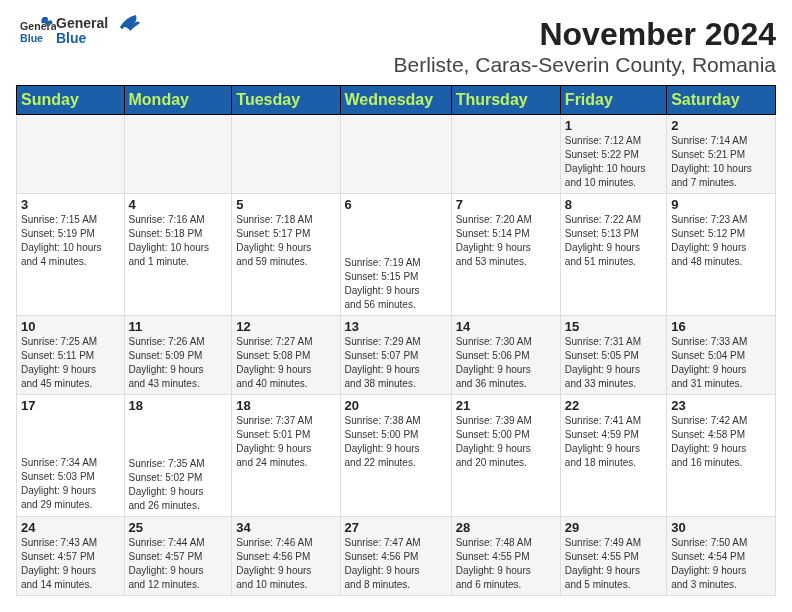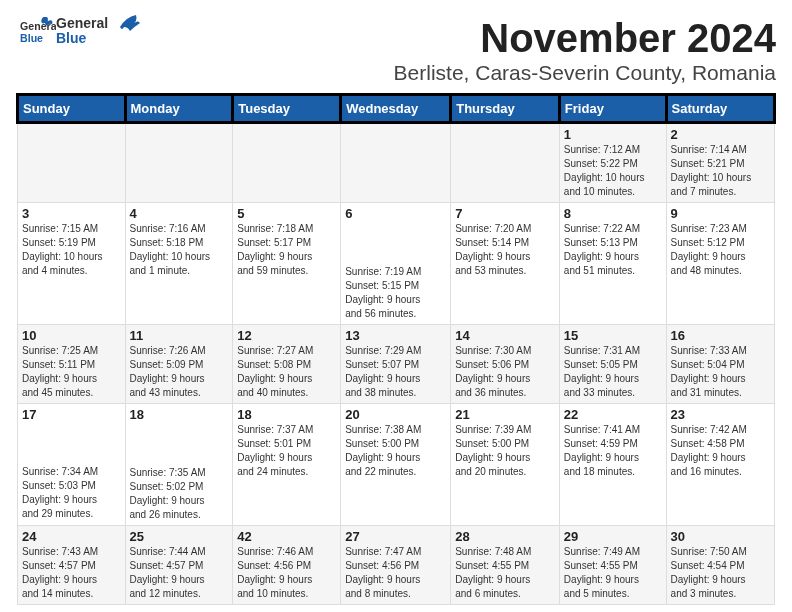--- a/index.html
+++ b/index.html
@@ -25,41 +25,41 @@
     }
     .logo-bird {
       width: 36px;
       height: 28px;
       margin-left: 4px;
     }
     .title-block {
       text-align: right;
     }
     .month-title {
-      font-size: 40px;
+      font-size: 32px;
       font-weight: bold;
       color: #222;
     }
     .subtitle {
       font-size: 21px;
       color: #444;
     }
     .calendar {
       width: 100%;
       border-collapse: collapse;
       margin-top: 8px;
     }
     .calendar th {
       background: #1a5fa8;
-      color: #ffffff;
-      font-size: 13px;
+      color: #bef264;
+      font-size: 16px;
       font-weight: bold;
       padding: 5px 4px;
       text-align: left;
-      border: 3px solid #000000;
+      border: 1px solid #000000;
     }
     .calendar td {
       vertical-align: top;
       border: 1px solid #ddd;
       padding: 3px 4px;
       font-size: 10.5px;
       color: #333;
       width: 113px;
       min-height: 80px;
       background: #fff;
@@ -312,21 +312,21 @@
 and 14 minutes.</div>
         </td>
         <td>
           <span class="day-number">25</span>
           <div class="day-info" style="white-space: pre-line;">Sunrise: 7:44 AM
 Sunset: 4:57 PM
 Daylight: 9 hours
 and 12 minutes.</div>
         </td>
         <td>
-          <span class="day-number">42</span>
+          <span class="day-number">34</span>
           <div class="day-info" style="white-space: pre-line;">Sunrise: 7:46 AM
 Sunset: 4:56 PM
 Daylight: 9 hours
 and 10 minutes.</div>
         </td>
         <td>
           <span class="day-number">27</span>
           <div class="day-info" style="white-space: pre-line;">Sunrise: 7:47 AM
 Sunset: 4:56 PM
 Daylight: 9 hours

